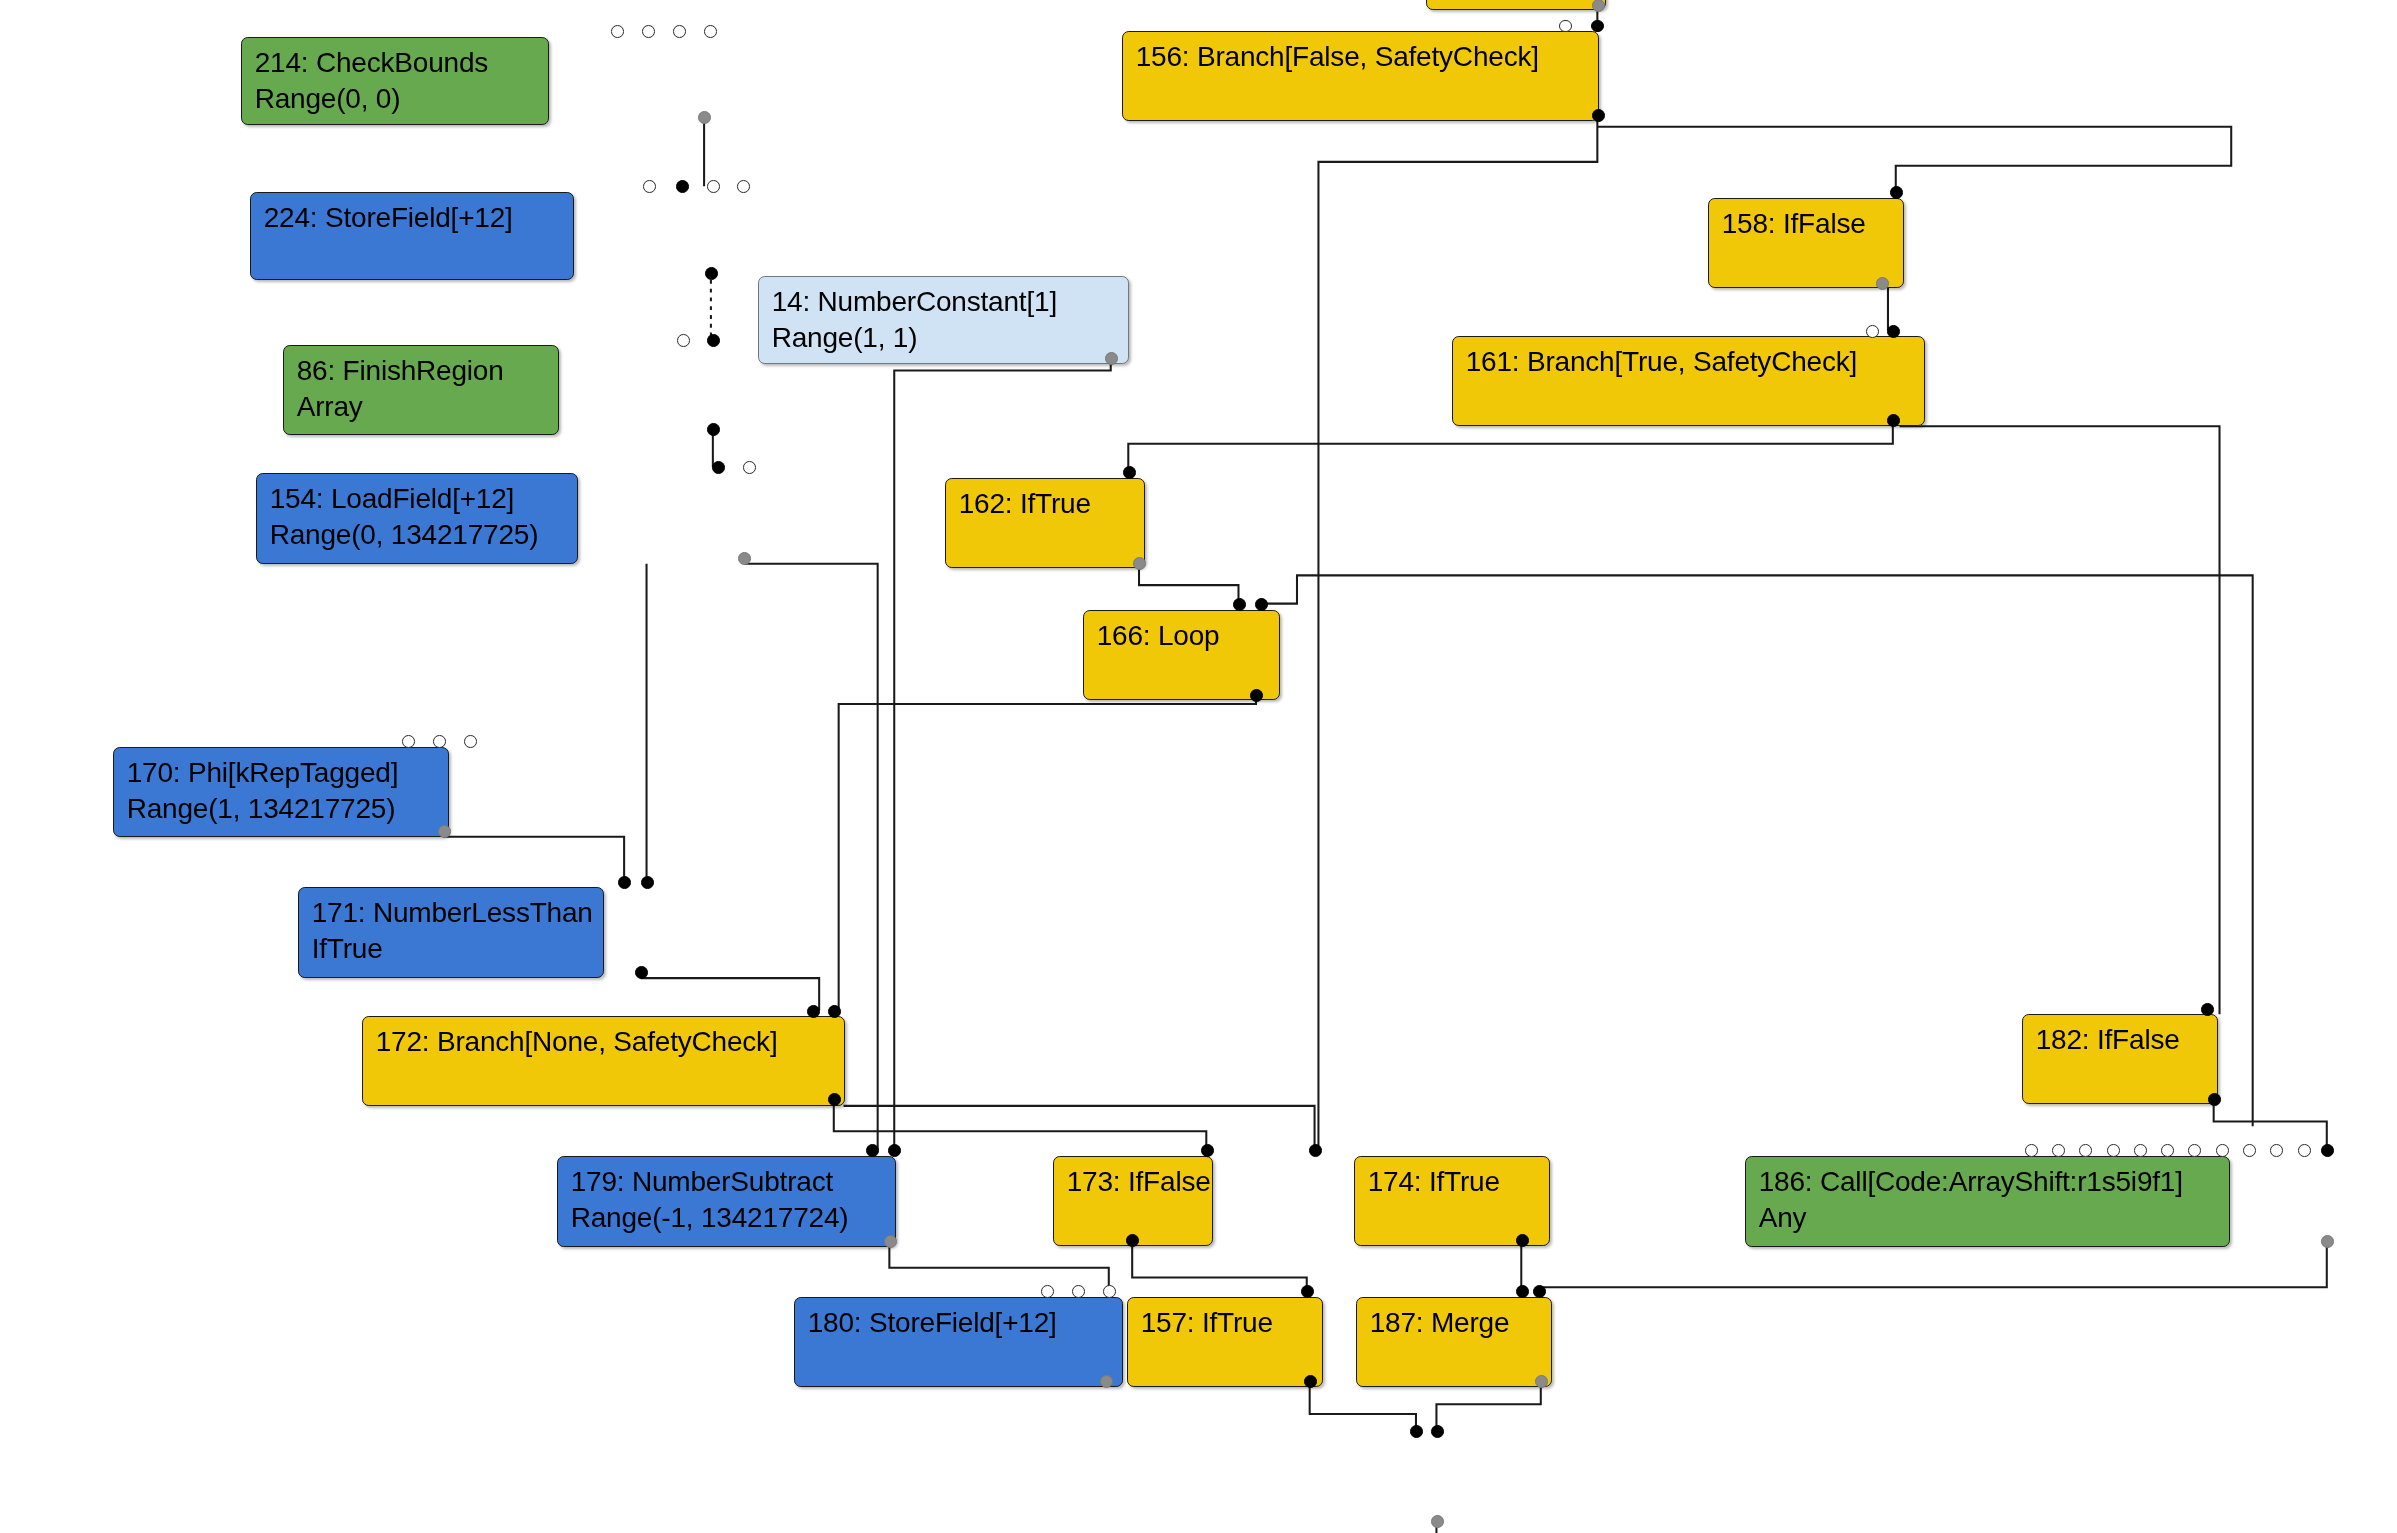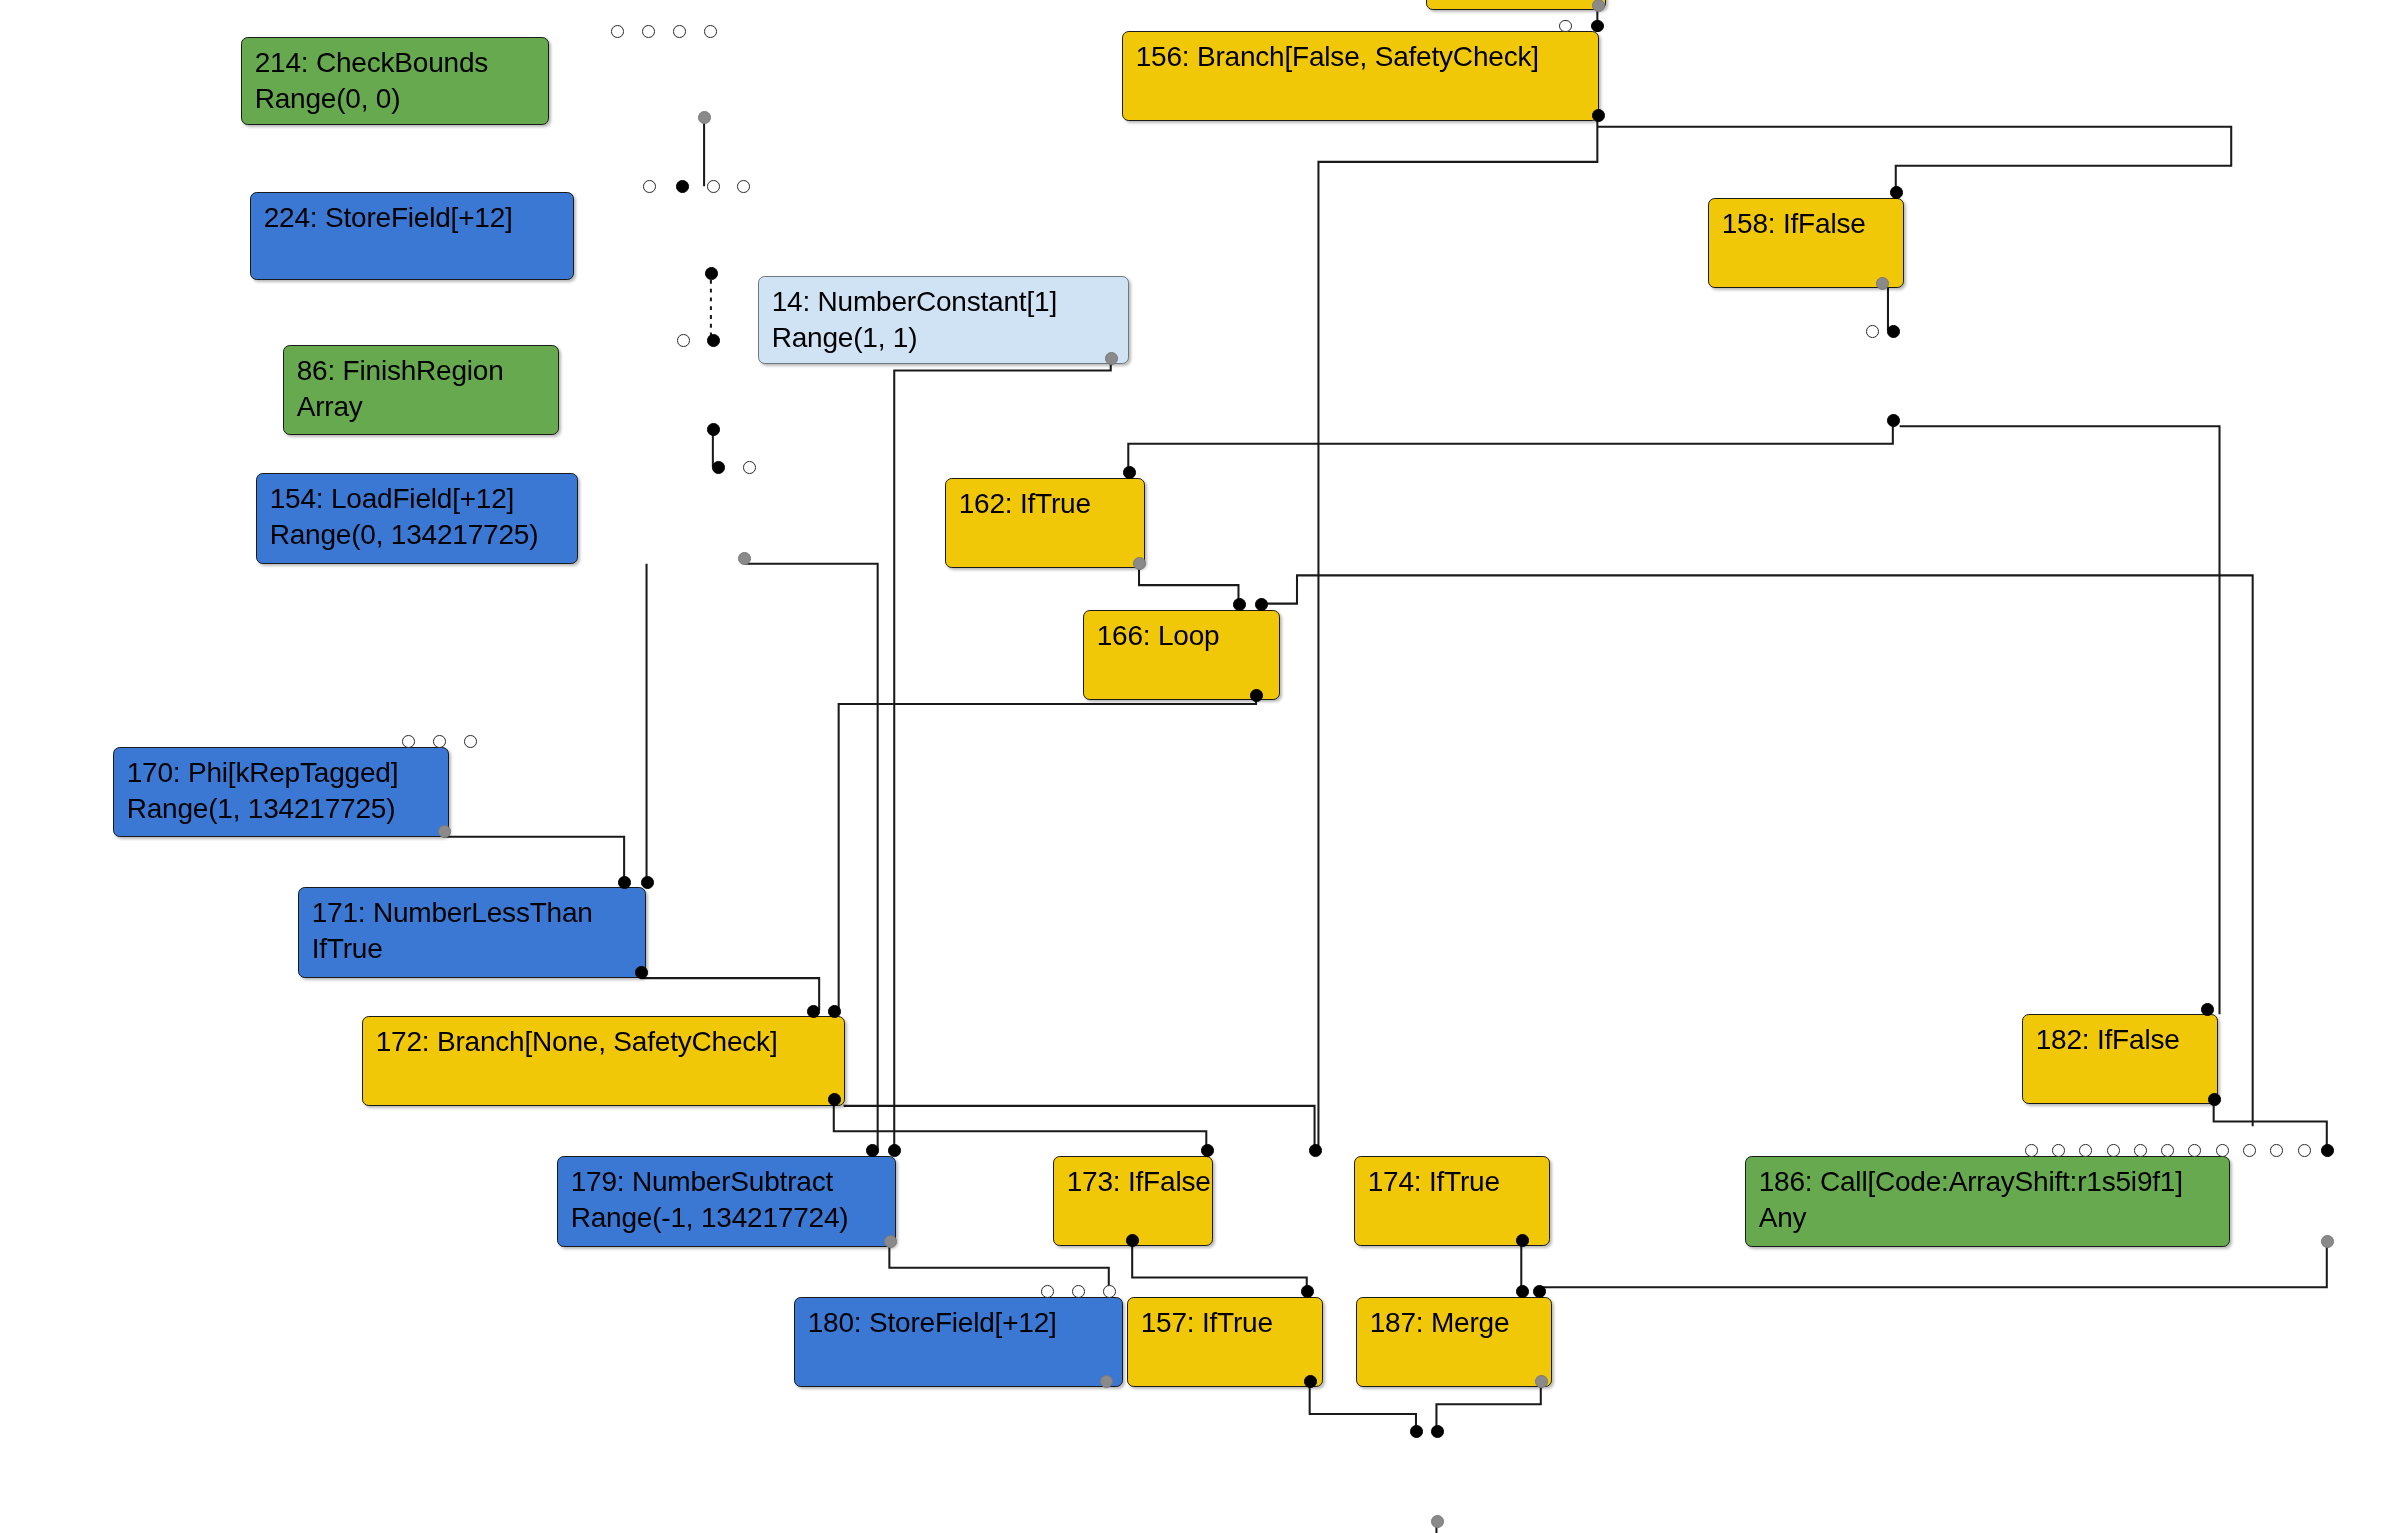--- a/index.html
+++ b/index.html
@@ -125,21 +125,21 @@
       <div class="port port-filled" style="left: 712px; top: 461px;"></div>
       <div class="port port-open" style="left: 743px; top: 461px;"></div>
       <div class="port port-grey" style="left: 738px; top: 552px;"></div>
       <div class="node n-ltblue" style="left: 758px; top: 276px; width: 371px; height: 88px; background: rgb(207, 227, 245);"><span class="label-line">14: NumberConstant[1]</span><span class="label-line">Range(1, 1)</span></div>
       <div class="port port-grey" style="left: 1105px; top: 352px;"></div>
       <div class="node n-blue" style="left: 113px; top: 747px; width: 336px; height: 90px; background: rgb(58, 120, 212);"><span class="label-line">170: Phi[kRepTagged]</span><span class="label-line">Range(1, 134217725)</span></div>
       <div class="port port-open" style="left: 402px; top: 735px;"></div>
       <div class="port port-open" style="left: 433px; top: 735px;"></div>
       <div class="port port-open" style="left: 464px; top: 735px;"></div>
       <div class="port port-grey" style="left: 438px; top: 825px;"></div>
-      <div class="node n-blue" style="left: 298px; top: 887px; width: 348px; height: 91px; background: rgb(58, 120, 212);"><span class="label-line">171: NumberLessThan</span><span class="label-line">IfTrue</span></div>
+      <div class="node n-blue" style="left: 298px; top: 887px; width: 306px; height: 91px; background: rgb(58, 120, 212);"><span class="label-line">171: NumberLessThan</span><span class="label-line">IfTrue</span></div>
       <div class="port port-filled" style="left: 618px; top: 876px;"></div>
       <div class="port port-filled" style="left: 641px; top: 876px;"></div>
       <div class="port port-filled" style="left: 635px; top: 966px;"></div>
       <div class="node n-yellow" style="left: 362px; top: 1016px; width: 483px; height: 90px; background: rgb(240, 200, 8);"><span class="label-line">172: Branch[None, SafetyCheck]</span></div>
       <div class="port port-filled" style="left: 807px; top: 1005px;"></div>
       <div class="port port-filled" style="left: 828px; top: 1005px;"></div>
       <div class="port port-filled" style="left: 828px; top: 1093px;"></div>
       <div class="node n-blue" style="left: 557px; top: 1156px; width: 339px; height: 91px; background: rgb(58, 120, 212);"><span class="label-line">179: NumberSubtract</span><span class="label-line">Range(-1, 134217724)</span></div>
       <div class="port port-filled" style="left: 866px; top: 1144px;"></div>
       <div class="port port-filled" style="left: 888px; top: 1144px;"></div>
@@ -167,20 +167,21 @@
       <div class="port port-grey" style="left: 1431px; top: 1515px;"></div>
       <div class="node n-yellow" style="left: 1122px; top: 31px; width: 477px; height: 90px; background: rgb(240, 200, 8);"><span class="label-line">156: Branch[False, SafetyCheck]</span></div>
       <div class="port port-open" style="left: 1559px; top: 19.5px;"></div>
       <div class="port port-filled" style="left: 1591px; top: 19.5px;"></div>
       <div class="port port-filled" style="left: 1592px; top: 109px;"></div>
       <div class="node n-yellow" style="left: 1426px; top: -39px; width: 180px; height: 49px; background: rgb(240, 200, 8);"></div>
       <div class="port port-grey" style="left: 1592px; top: -1px;"></div>
       <div class="node n-yellow" style="left: 1708px; top: 198px; width: 196px; height: 90px; background: rgb(240, 200, 8);"><span class="label-line">158: IfFalse</span></div>
       <div class="port port-filled" style="left: 1890px; top: 186px;"></div>
       <div class="port port-grey" style="left: 1876px; top: 277px;"></div>
+      <div class="node n-yellow" style="left: 1452px; top: 336px; width: 473px; height: 90px; background: rgb(240, 200, 8);"><span class="label-line">161: Branch[True, SafetyCheck]</span></div>
       <div class="port port-open" style="left: 1866px; top: 325px;"></div>
       <div class="port port-filled" style="left: 1887px; top: 325px;"></div>
       <div class="port port-filled" style="left: 1887px; top: 414px;"></div>
       <div class="node n-yellow" style="left: 945px; top: 478px; width: 200px; height: 90px; background: rgb(240, 200, 8);"><span class="label-line">162: IfTrue</span></div>
       <div class="port port-filled" style="left: 1123px; top: 466px;"></div>
       <div class="port port-grey" style="left: 1133px; top: 557px;"></div>
       <div class="node n-yellow" style="left: 1083px; top: 610px; width: 197px; height: 90px; background: rgb(240, 200, 8);"><span class="label-line">166: Loop</span></div>
       <div class="port port-filled" style="left: 1233px; top: 598px;"></div>
       <div class="port port-filled" style="left: 1255px; top: 598px;"></div>
       <div class="port port-filled" style="left: 1250px; top: 689px;"></div>

